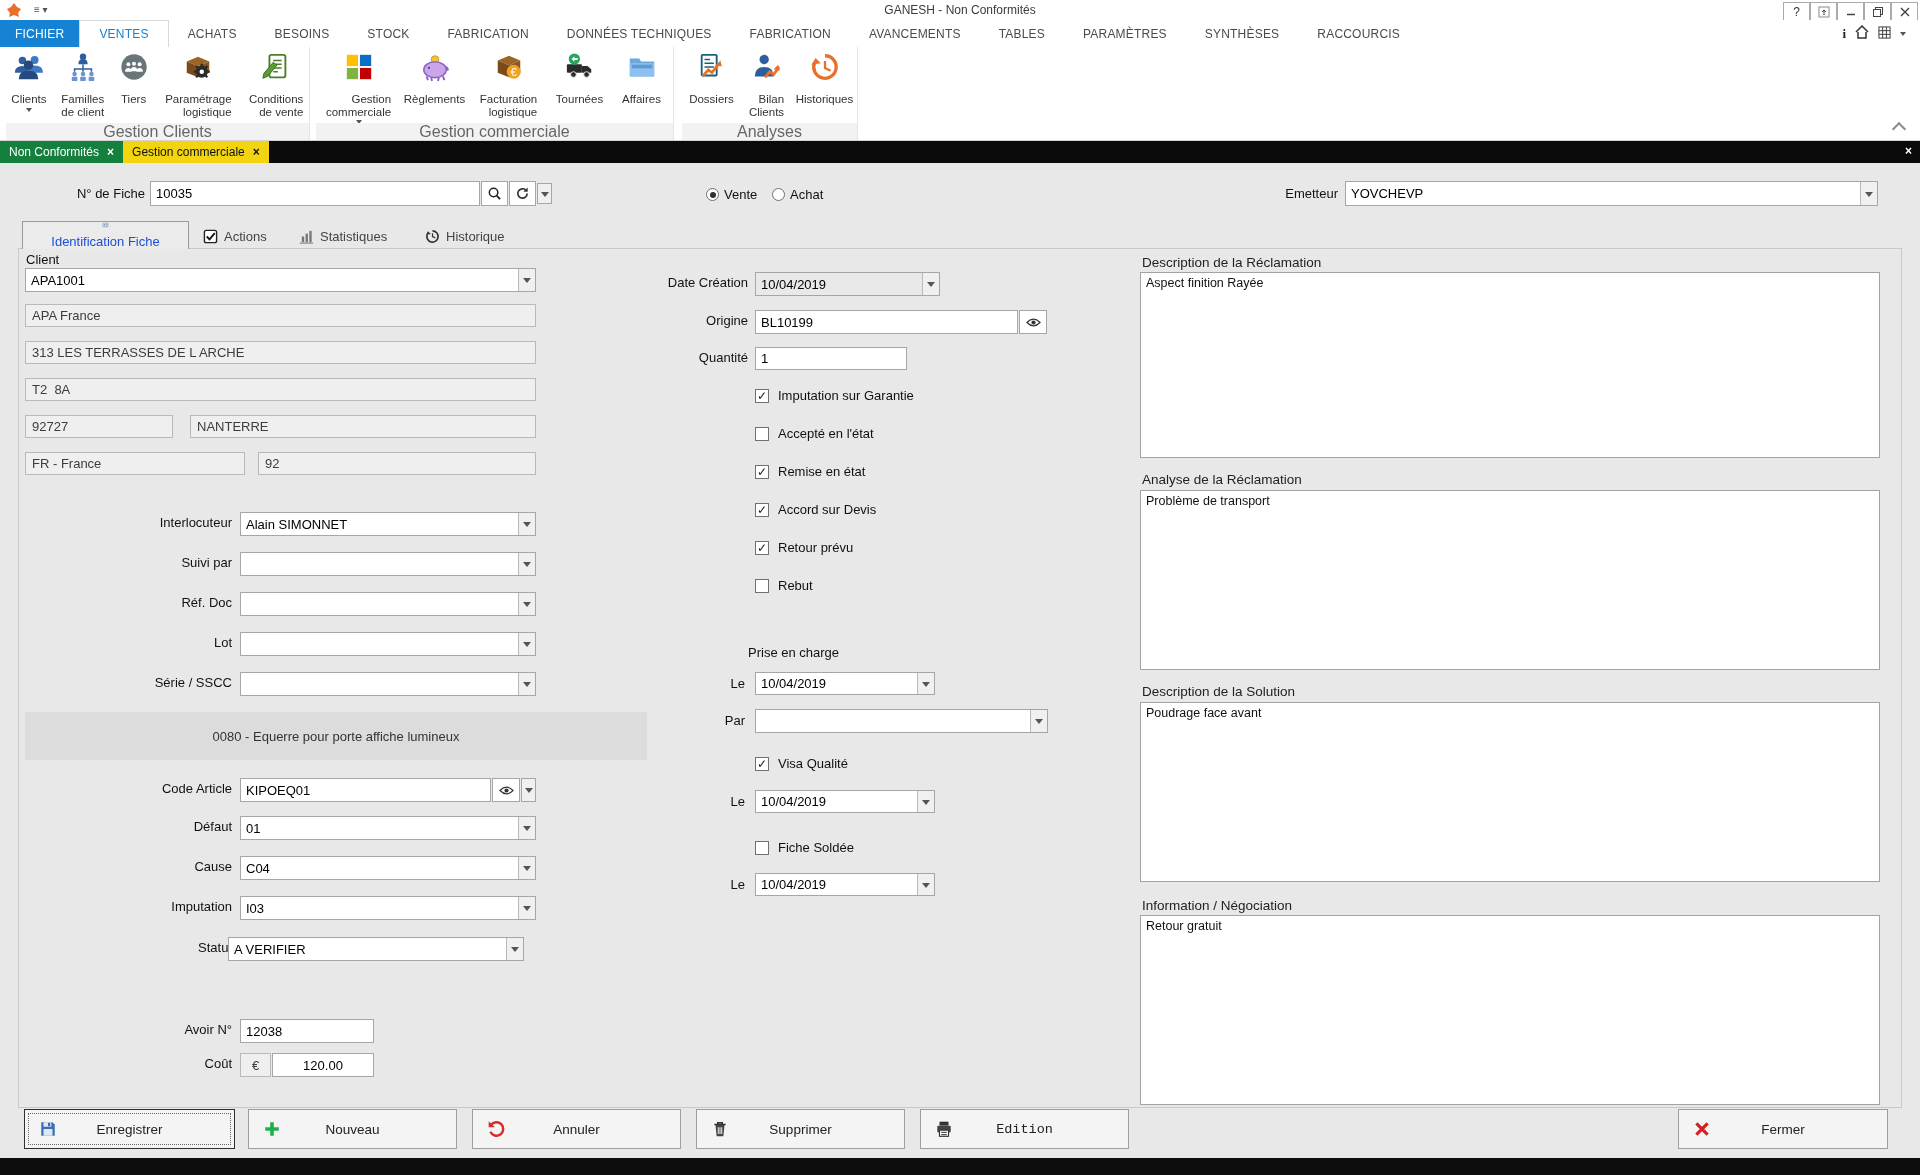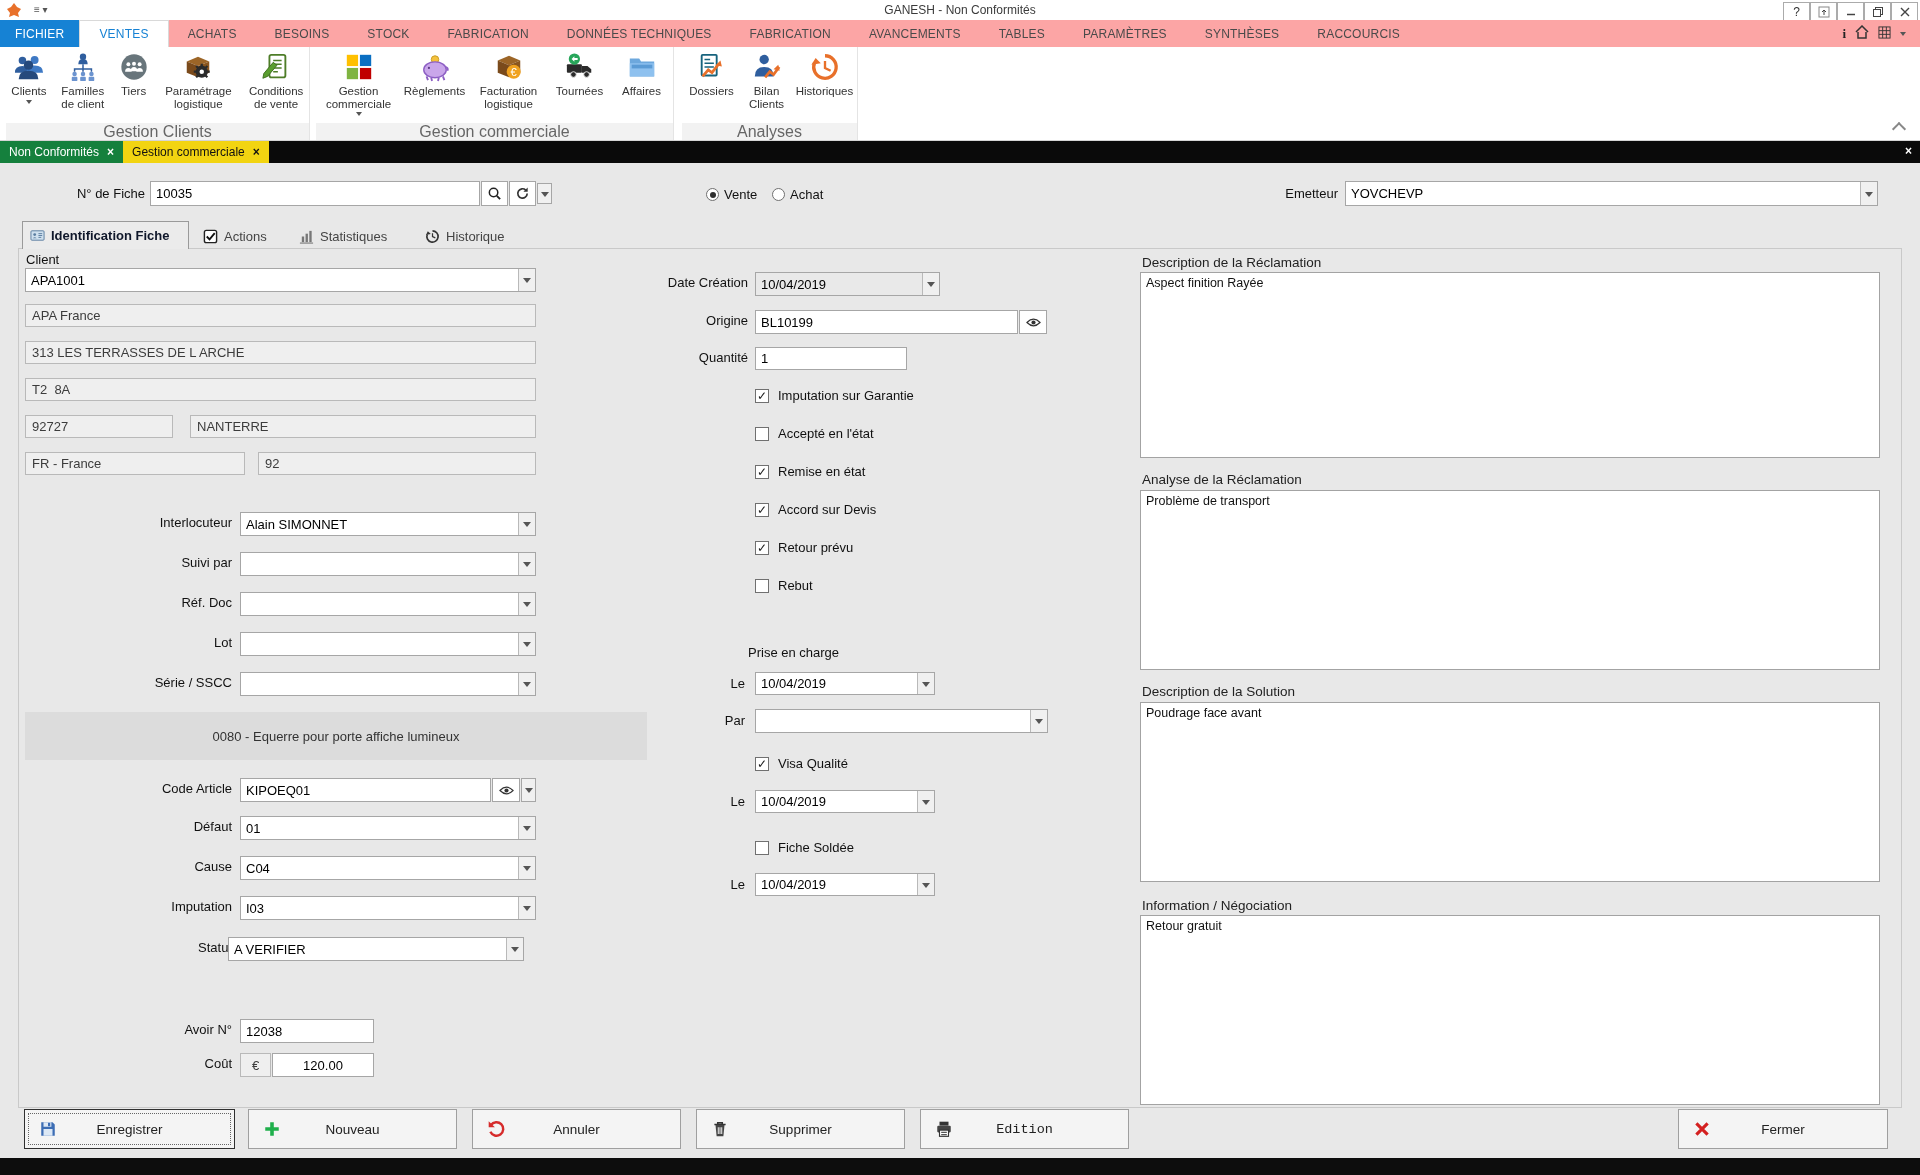--- a/index.html
+++ b/index.html
@@ -4,33 +4,33 @@
 <style>
   html,body{margin:0;padding:0;background:#000;}
   .screen{position:relative;width:1920px;height:1175px;background:#e8e8e8;font-family:"Liberation Sans",sans-serif;overflow:hidden;}
   
   .titlebar{position:absolute;left:0;top:0;width:1920px;height:20px;background:#fff;}
   .apptitle{position:absolute;left:0;right:0;top:3px;text-align:center;font-size:12px;color:#3b3b3b;}
   .applogo{position:absolute;left:6px;top:2px;width:16px;height:16px;}
   .qat{position:absolute;left:34px;top:4px;font-size:10px;color:#555;}
   .winbtn{position:absolute;top:2px;width:27px;height:19px;border:1px solid #ababab;background:#fff;display:flex;align-items:center;justify-content:center;font-size:12px;color:#333;cursor:pointer;box-sizing:border-box;}
   
-  .menubar{position:absolute;left:0;top:20px;width:1920px;height:27px;background:#fca5a5;display:flex;align-items:stretch;}
+  .menubar{position:absolute;left:0;top:20px;width:1920px;height:27px;background:#ffffff;display:flex;align-items:stretch;}
   .mitem{display:flex;align-items:center;padding:0 19px;font-size:12px;color:#4a4a4a;letter-spacing:.2px;cursor:pointer;white-space:nowrap;}
   .mitem.fichier{background:#1682d4;color:#fff;padding:0 15px;}
   .mitem.active{color:#1682d4;background:#fff;border:1px solid #d9d9d9;border-bottom:none;}
   .menuicons{position:absolute;right:14px;top:0;height:27px;display:flex;align-items:center;gap:9px;}
   .infoglyph{font-size:13px;font-weight:bold;color:#222;font-family:"Liberation Serif",serif;}
   
   .ribbon{position:absolute;left:0;top:47px;width:1920px;height:94px;background:#fff;border-bottom:1px solid #d5d5d5;box-sizing:border-box;}
   .rgroup{position:absolute;top:0;height:93px;border-right:1px solid #e4e4e4;box-sizing:border-box;}
   .ritems{display:flex;height:76px;justify-content:center;}
   .ritem{display:flex;flex-direction:column;align-items:center;padding-top:5px;cursor:pointer;}
   .ritem svg{width:30px;height:30px;flex:none;}
-  .rlabel{font-size:11.5px;color:#333;text-align:center;white-space:pre-line;line-height:12.5px;margin-top:3px;}
+  .rlabel{font-size:11.5px;color:#333;text-align:right;white-space:pre-line;line-height:12.5px;margin-top:11px;}
   .ddc{width:0;height:0;border:3.5px solid transparent;border-top:4px solid #555;margin-top:2px;}
   .rglabel{position:absolute;left:0;right:0;bottom:0;height:17px;background:#f2f2f2;font-size:16px;color:#666;text-align:center;line-height:17px;}
   .ribcol{position:absolute;right:16px;bottom:6px;width:8px;height:8px;border-top:2px solid #888;border-left:2px solid #888;transform:rotate(45deg);cursor:pointer;}
   
   .doctabs{position:absolute;left:0;top:141px;width:1920px;height:22px;background:#0a0a0a;display:flex;}
   .dtab{display:flex;align-items:center;gap:8px;padding:0 9px;font-size:12px;height:22px;cursor:pointer;}
   .dtab.dark{background:#15803d;color:#fff;}
   .dtab.yellow{background:#f2d411;color:#111;}
   .dtabx{font-size:12px;font-weight:bold;cursor:pointer;}
   .barx{position:absolute;right:8px;top:3px;color:#fff;font-size:12px;font-weight:bold;cursor:pointer;}
@@ -49,21 +49,21 @@
   .ebtn svg{width:15px;height:15px;}
   .ebtn i{width:0;height:0;border:4px solid transparent;border-top:5px solid #555;margin-top:5px;}
   .cbx{position:absolute;width:14px;height:14px;background:#fff;border:1px solid #707070;text-align:center;line-height:13px;font-size:12px;color:#222;box-sizing:border-box;cursor:pointer;}
   .cbx[data-checked="true"]::after{content:"✓";}
   .radio{position:absolute;width:13px;height:13px;border:1px solid #707070;border-radius:50%;background:#fff;box-sizing:border-box;cursor:pointer;}
   .radio[data-checked="true"]::after{content:"";position:absolute;left:2.5px;top:2.5px;width:6px;height:6px;border-radius:50%;background:#2f2f2f;}
   .banner{position:absolute;background:#dcdcdc;color:#333;font-size:13px;display:flex;align-items:center;justify-content:center;}
   
   .vtab{position:absolute;top:224px;height:24px;display:flex;align-items:center;gap:6px;font-size:13px;color:#444;padding:0 7px;cursor:pointer;box-sizing:border-box;}
   .vtab svg{width:15px;height:15px;}
-  .vtab.active{top:221px;height:28px;background:#ebebeb;border:1px solid #9a9a9a;border-bottom:none;font-weight:bold;color:#0f172a;z-index:3;}
+  .vtab.active{top:221px;height:28px;background:#ebebeb;border:1px solid #9a9a9a;border-bottom:none;font-weight:normal;color:#1d4ed8;z-index:3;flex-direction:column;}
   .contentbox{position:absolute;left:18px;top:248px;width:1884px;height:860px;border:1px solid #c9c9c9;box-sizing:border-box;}
   .slabel{position:absolute;font-size:13.5px;color:#222;white-space:nowrap;}
   .ta{position:absolute;border:1px solid #a3a3a3;background:#fff;font:12.5px "Liberation Sans",sans-serif;color:#111;padding:3px 5px;resize:none;box-sizing:border-box;}
   
   .fbtn{position:absolute;top:1109px;height:40px;background:#f4f4f4;border:1px solid #9f9f9f;display:flex;align-items:center;justify-content:center;font-size:13.5px;color:#222;cursor:pointer;box-sizing:border-box;}
   .fbtn.primary{border:1px solid #2f2f2f;outline:1px dotted #666;outline-offset:-5px;}
   .bicon{position:absolute;left:14px;width:18px;height:18px;}
   .bicon svg{width:18px;height:18px;}
   .bottombar{position:absolute;left:0;top:1158px;width:1920px;height:17px;background:#0d0d0d;}
 </style>

